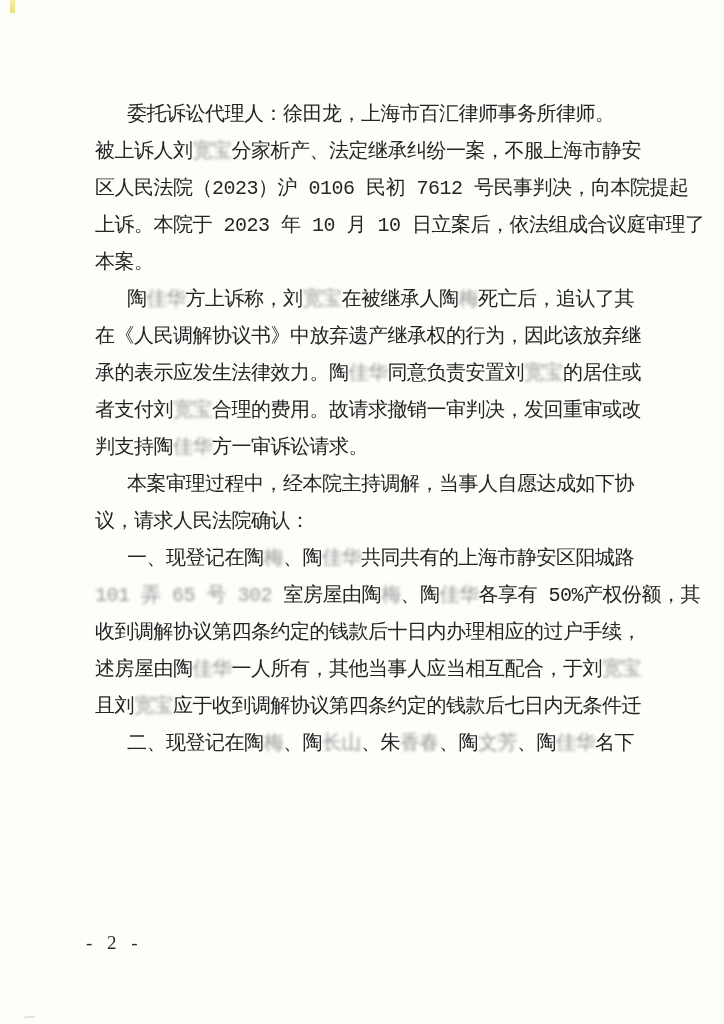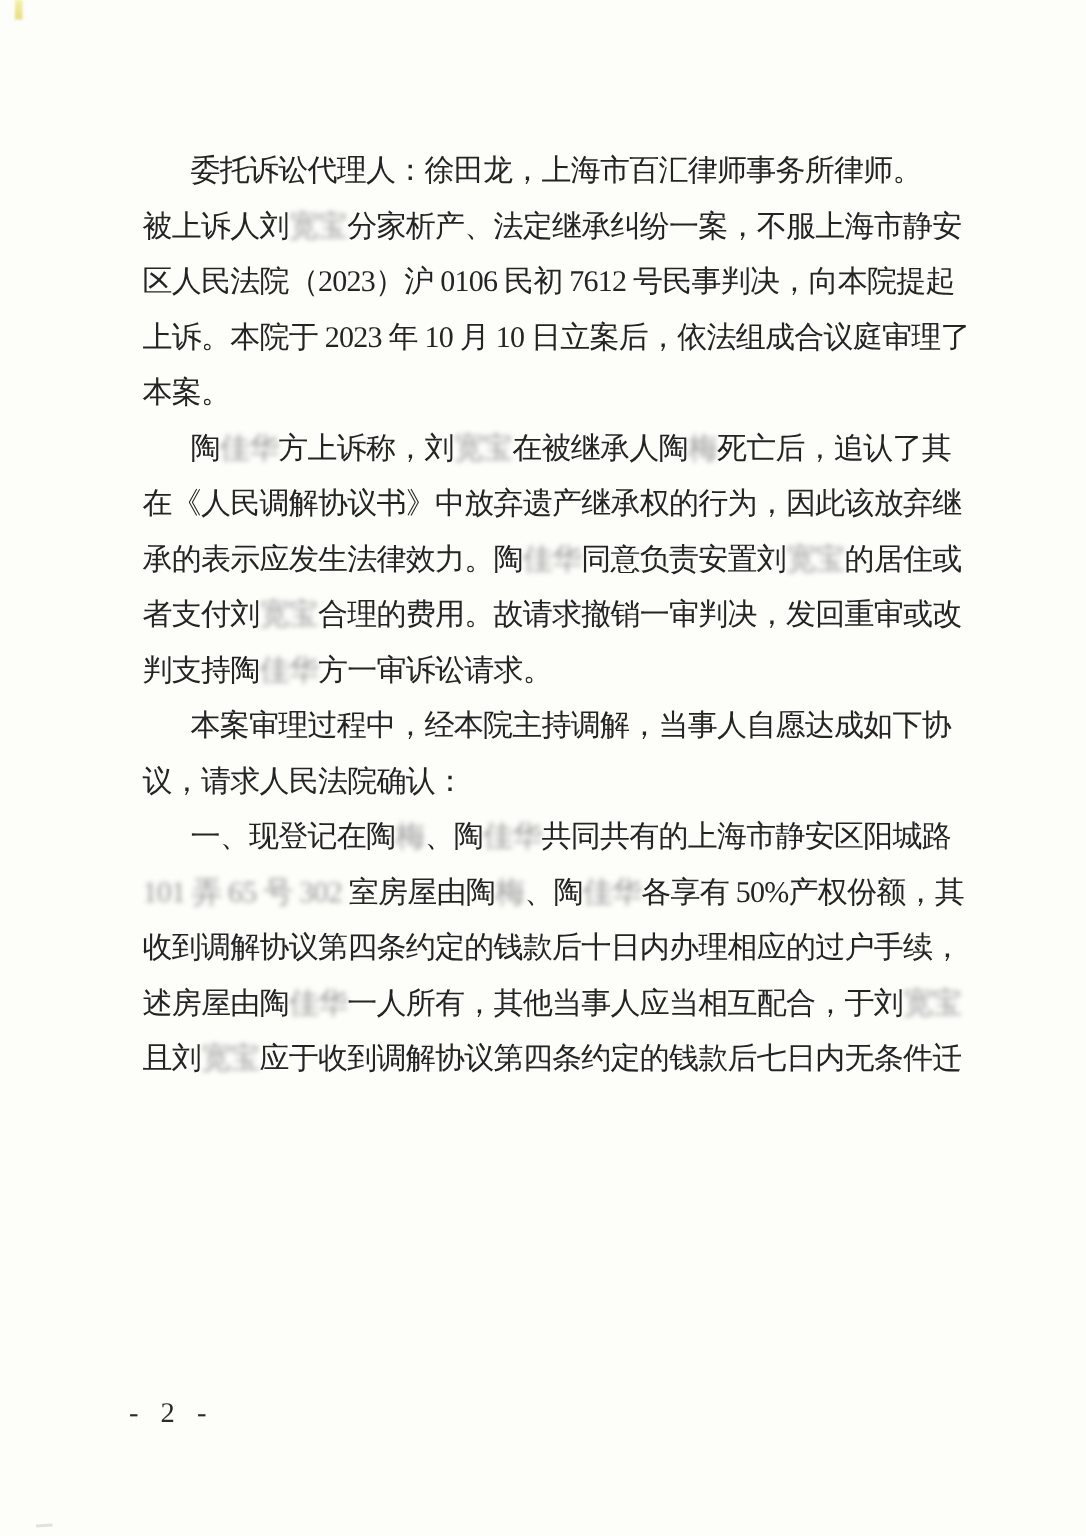--- a/index.html
+++ b/index.html
@@ -40,20 +40,21 @@
   }
   .doc {
     position: absolute;
     left: 95px;
     top: 96px;
     width: 565px;
     color: #242424;
     font-size: 20px;
     line-height: 37px;
     letter-spacing: -0.5px;
+    font-family: Liberation Mono, monospace;
   }
   .line {
     white-space: nowrap;
     height: 37px;
   }
   .line.indent {
     padding-left: 32px;
   }
   .redacted {
     color: #8e8e8e;
@@ -86,16 +87,17 @@
       <div class="line"><span class="">承的表示应发生法律效力。陶</span><span class="redacted">佳华</span><span class="">同意负责安置刘</span><span class="redacted">宽宝</span><span class="">的居住或</span></div>
       <div class="line"><span class="">者支付刘</span><span class="redacted">宽宝</span><span class="">合理的费用。故请求撤销一审判决，发回重审或改</span></div>
       <div class="line"><span class="">判支持陶</span><span class="redacted">佳华</span><span class="">方一审诉讼请求。</span></div>
       <div class="line indent"><span class="">本案审理过程中，经本院主持调解，当事人自愿达成如下协</span></div>
       <div class="line"><span class="">议，请求人民法院确认：</span></div>
       <div class="line indent"><span class="">一、现登记在陶</span><span class="redacted">梅</span><span class="">、陶</span><span class="redacted">佳华</span><span class="">共同共有的上海市静安区阳城路</span></div>
       <div class="line"><span class="redacted">101 弄 65 号 302</span><span class=""> 室房屋由陶</span><span class="redacted">梅</span><span class="">、陶</span><span class="redacted">佳华</span><span class="">各享有 50%产权份额，其</span></div>
       <div class="line"><span class="">收到调解协议第四条约定的钱款后十日内办理相应的过户手续，</span></div>
       <div class="line"><span class="">述房屋由陶</span><span class="redacted">佳华</span><span class="">一人所有，其他当事人应当相互配合，于刘</span><span class="redacted">宽宝</span></div>
       <div class="line"><span class="">且刘</span><span class="redacted">宽宝</span><span class="">应于收到调解协议第四条约定的钱款后七日内无条件迁</span></div>
+      <div class="line indent"><span class="">二、现登记在陶</span><span class="redacted">梅</span><span class="">、陶</span><span class="redacted">长山</span><span class="">、朱</span><span class="redacted">香春</span><span class="">、陶</span><span class="redacted">文芳</span><span class="">、陶</span><span class="redacted">佳华</span><span class="">名下</span></div>
     </div>
   <div class="page-number">- 2 -</div>
   <div class="edge-dash"></div>
 </div>
 
 </body></html>

